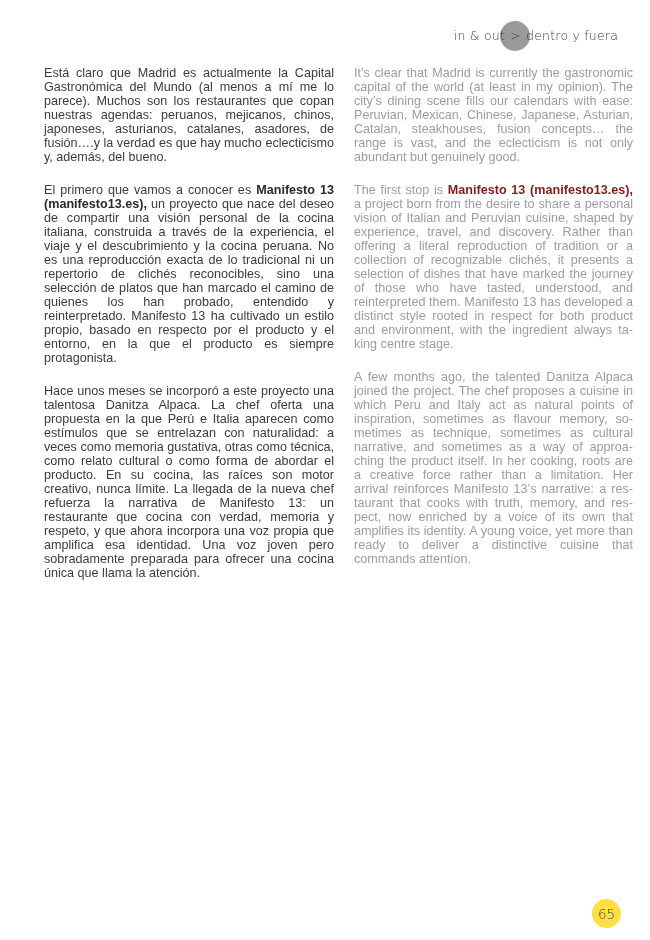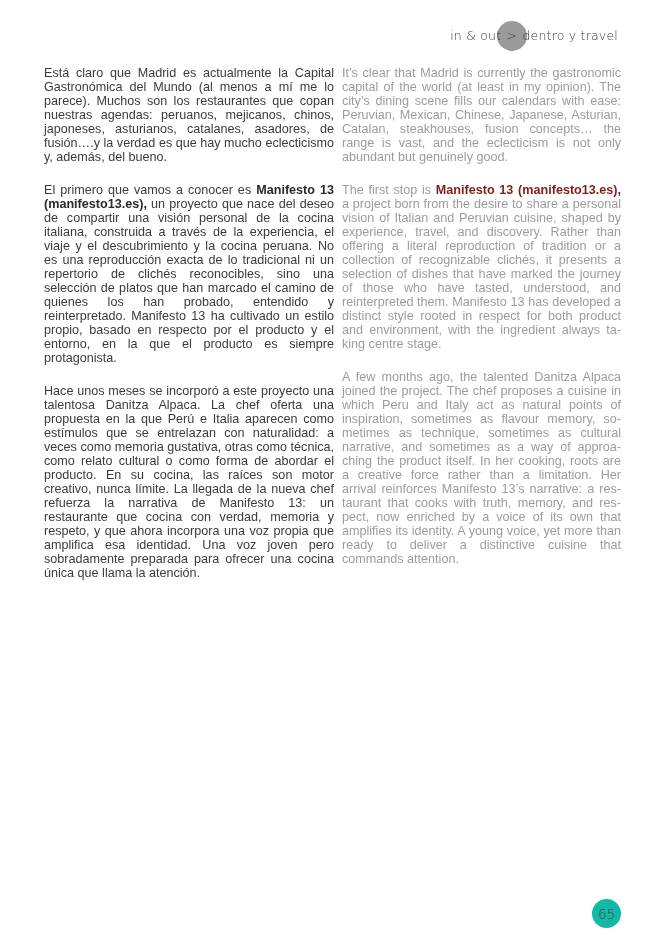--- a/index.html
+++ b/index.html
@@ -18,42 +18,42 @@
     position: absolute; left: -9px; top: -7px; width: 30px; height: 30px; border-radius: 50%;
     background: #9a9a9b; z-index: 0;
   }
   .header .txt { position: relative; z-index: 1; }
   .col {
     position: absolute; top: 66px; font-size: 12.6px; line-height: 14px;
     text-align: justify; hyphens: manual;
   }
   .col p { margin: 0 0 19.2px 0; }
   .col-left { left: 44px; width: 290px; color: #3b3b3b; }
-  .col-right { left: 342px; width: 279px; color: #9c9c9c; }
+  .col-right { left: 354px; width: 279px; color: #9c9c9c; }
   .col b { font-weight: bold; }
   .col-left b { color: #2a2a2a; }
   .col-right b { color: #7f1d1d; }
   .page-num {
     position: absolute; left: 592px; top: 899px; width: 29px; height: 29px; border-radius: 50%;
-    background: #14b8a6; color: #3c3c3c; font-family: "DejaVu Sans", sans-serif;
+    background: #fde047; color: #3c3c3c; font-family: "DejaVu Sans", sans-serif;
     font-size: 13.5px; font-weight: 300; display: flex; align-items: center; justify-content: center;
   }
 </style>
 </head>
 <body>
 
 <div class="header">
   <span class="txt">in &amp; out</span>
   <span class="txt">&nbsp;</span>
   <span class="sep-wrap">
     <span class="circle"></span>
     <span class="txt">&gt;</span>
   </span>
   <span class="txt">&nbsp;</span>
-  <span class="txt">dentro y travel</span>
+  <span class="txt">dentro y fuera</span>
 </div>
 
 <div class="col col-left">
   <p>Está claro que Madrid es actualmente la Capital Gastronómica del Mundo (al menos a mí me lo parece). Muchos son los restaurantes que copan nuestras agendas: peruanos, mejicanos, chinos, japoneses, asturianos, catalanes, asadores, de fusión….y la verdad es que hay mucho eclecti­cismo y, además, del bueno.</p>
   <p><span>El primero que vamos a conocer es </span><b>Manifes­to 13 (manifesto13.es),</b><span> un proyecto que nace del deseo de compartir una visión personal de la cocina italiana, construida a través de la ex­periencia, el viaje y el descubrimiento y la co­cina peruana. No es una reproducción exacta de lo tradicional ni un repertorio de clichés reco­nocibles, sino una selección de platos que han marcado el camino de quienes los han probado, entendido y reinterpretado. Manifesto 13 ha cul­tivado un estilo propio, basado en respecto por el producto y el entorno, en la que el producto es siempre protagonista.</span></p>
   <p>Hace unos meses se incorporó a este proyecto una talentosa Danitza Alpaca. La chef oferta una propuesta en la que Perú e Italia aparecen como estímulos que se entrelazan con naturalidad: a veces como memoria gustativa, otras como técnica, como relato cultural o como forma de abordar el producto. En su cocina, las raíces son motor creativo, nunca límite. La llegada de la nueva chef refuerza la narrativa de Manifesto 13: un restaurante que cocina con verdad, memoria y respeto, y que ahora incorpora una voz propia que amplifica esa identidad. Una voz joven pero sobradamente preparada para ofrecer una coci­na única que llama la atención.</p>
 </div>
 
 <div class="col col-right">
   <p>It’s clear that Madrid is currently the gastronomic capital of the world (at least in my opinion). The city’s dining scene fills our calendars with ease: Peruvian, Mexican, Chinese, Japanese, Astu­rian, Catalan, steakhouses, fusion concepts… the range is vast, and the eclecticism is not only abundant but genuinely good.</p>

